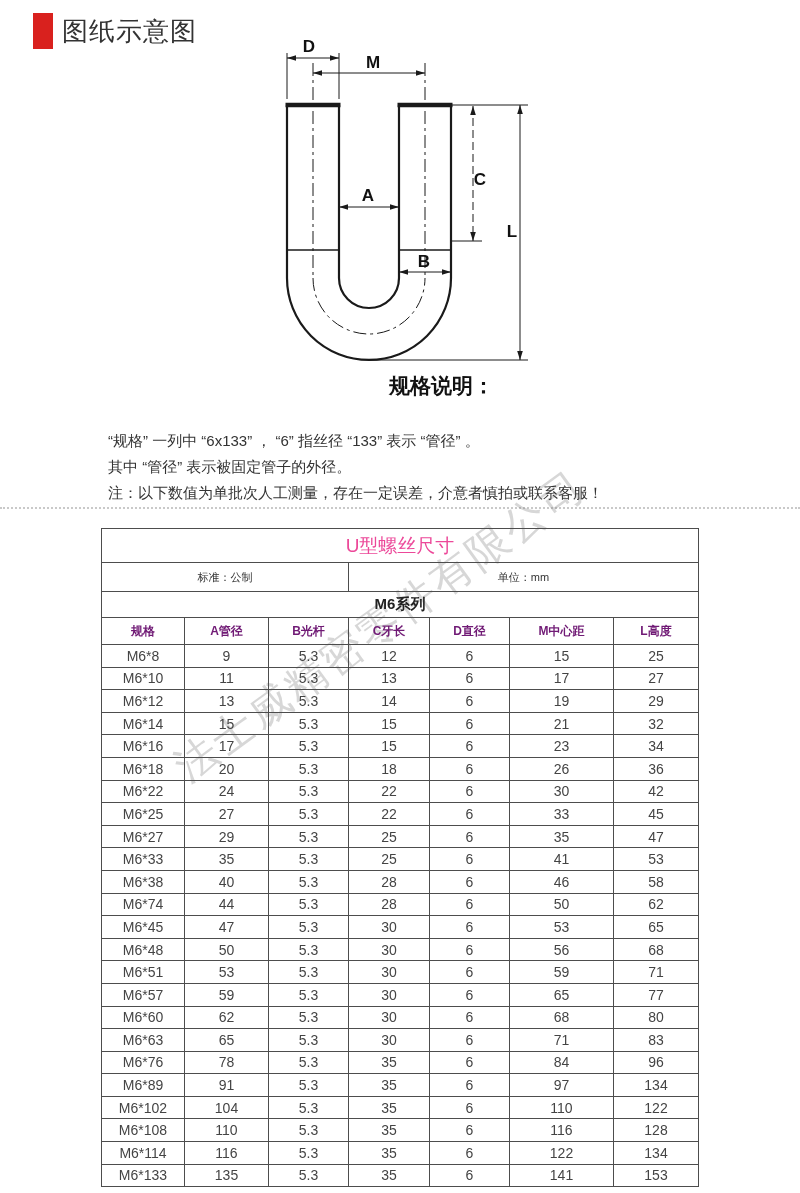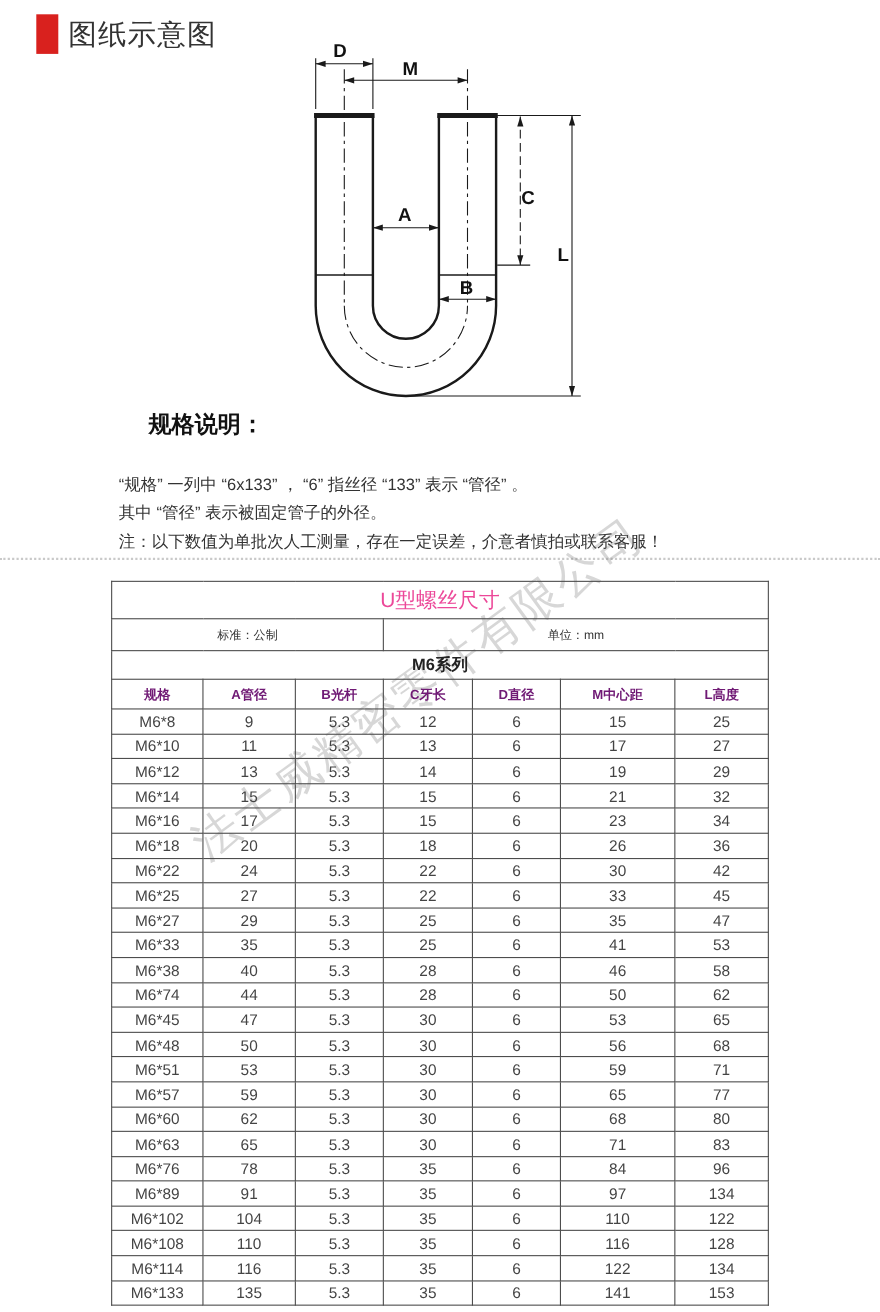--- a/index.html
+++ b/index.html
@@ -11,21 +11,21 @@
   
   .hdr { position:absolute; left:33px; top:13px; display:flex; align-items:flex-end; }
   .red-bar { width:20px; height:36px; background:#d9211e; flex:0 0 auto; }
   .hdr h1 { margin:0 0 0 9px; font-size:26px; font-weight:400; color:#333; letter-spacing:1px; }
 
   
   .drawing { position:absolute; left:230px; top:25px; width:330px; height:350px; }
 
   
   .spec-note { position:absolute; left:108px; top:372px; width:640px; color:#333; }
-  .spec-note h2 { margin:0 0 0 27px; font-size:21px; font-weight:bold; color:#111; }
+  .spec-note h2 { margin:0 0 0 27px; font-size:21px; font-weight:bold; color:#111;text-align:center; }
   .spec-note p { margin:0; padding:0; font-size:15px; line-height:26px; }
   .spec-note .l1 { margin-top:28px; }
 
   
   .dotted-divider { position:absolute; left:0; top:507px; width:800px; height:0;
                     border-top:2px dotted #c9c9c9; }
 
   
   .watermark { position:absolute; left:120px; top:598px; width:520px; text-align:center;
                transform:rotate(-36deg); font-size:42px; letter-spacing:3px;

